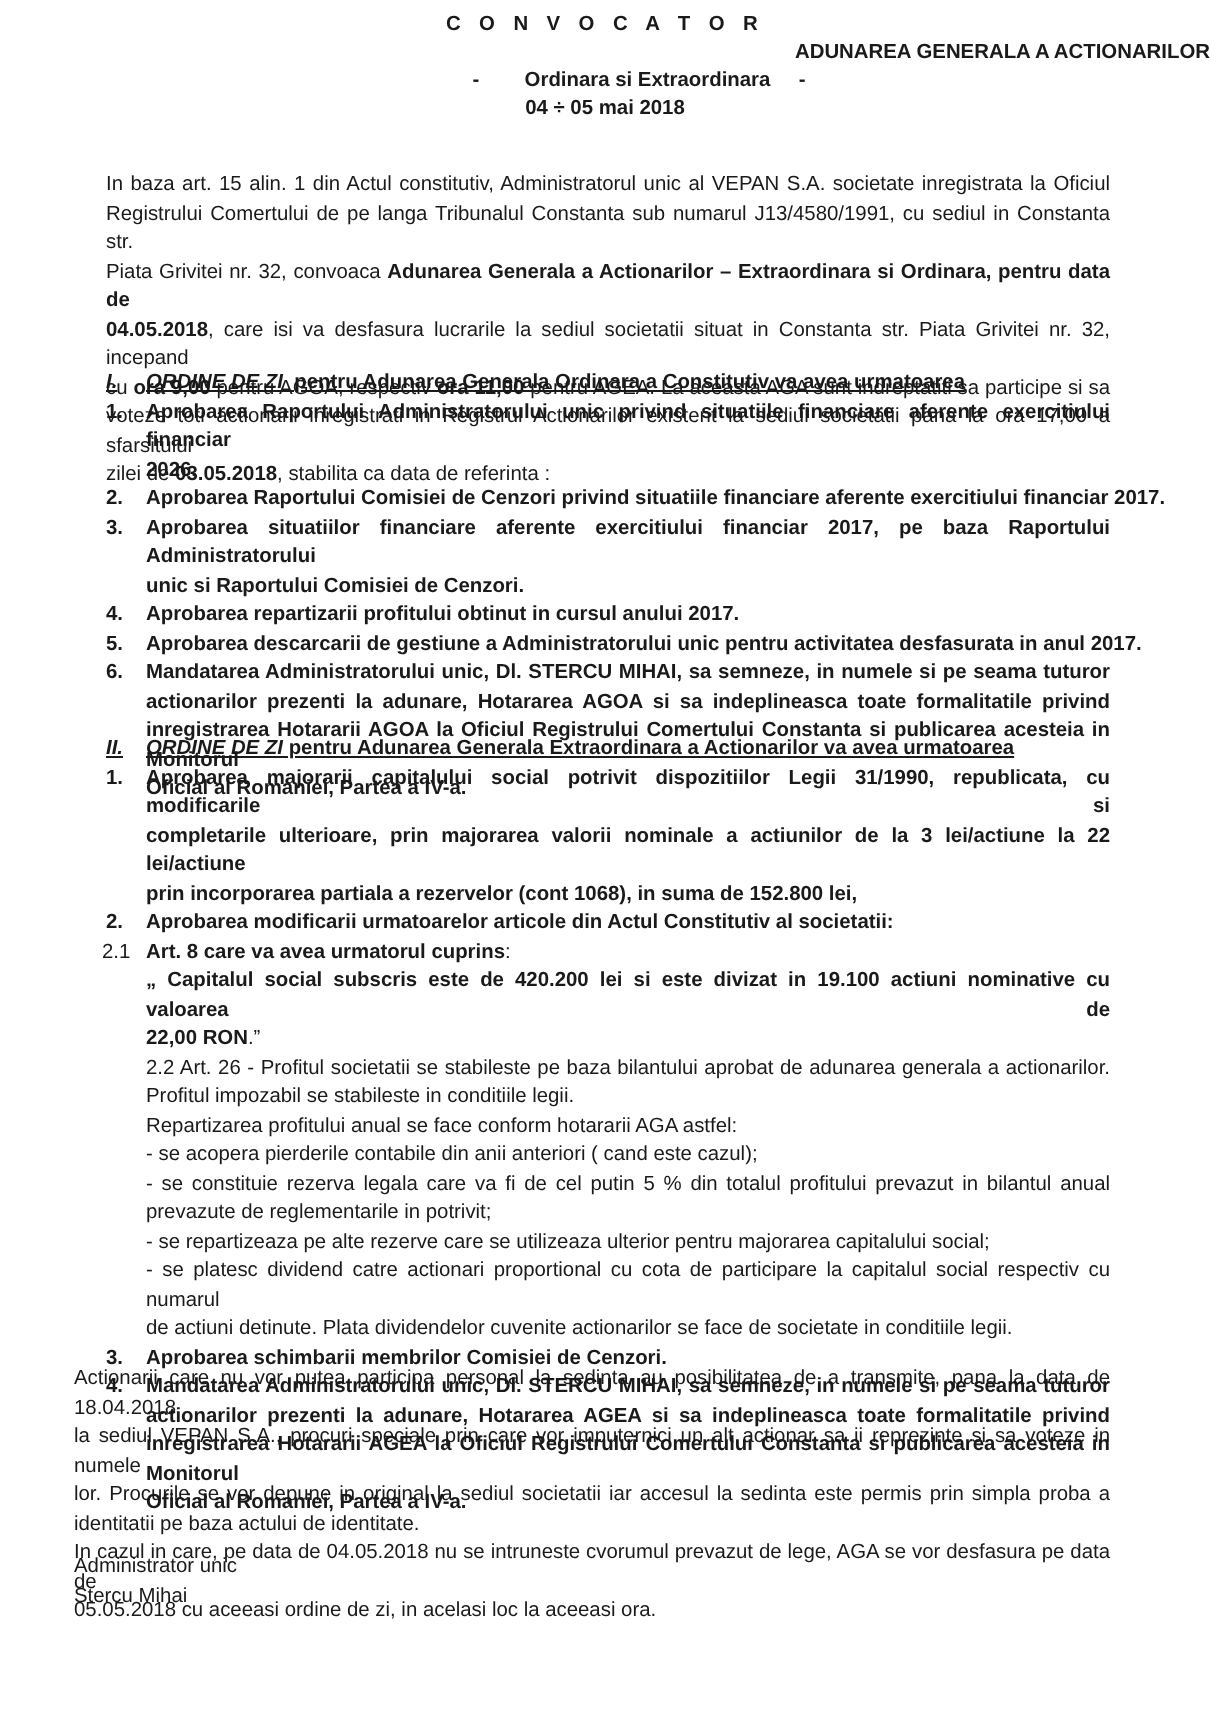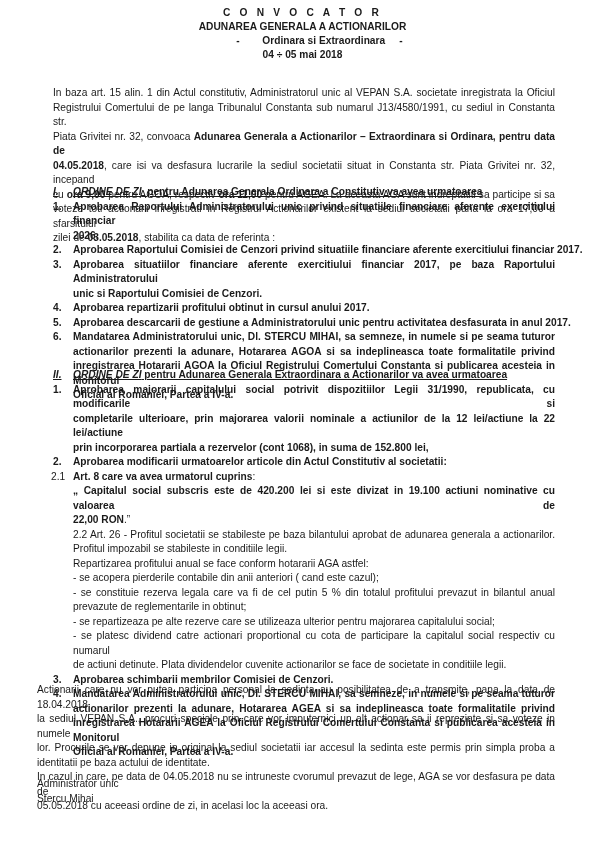--- a/index.html
+++ b/index.html
@@ -23,21 +23,21 @@
   .sub { position:relative; padding-left:20px; }
   .sub .num { position:absolute; left:-2px; top:0; }
   .sig { position:absolute; left:37px; top:777px; font-size:10.2px; line-height:14.5px; }
 </style>
 </head>
 <body>
 
 <div class="page">
 
   <div class="hdr" style="top:6px;"><span class="spaced">C O N V O C A T O R</span></div>
-  <div class="hdr" style="top:20px;">ADUNAREA GENERALA A ACTIONARILOR</div>
+  <div class="hdr" style="top:20px;text-align:right;">ADUNAREA GENERALA A ACTIONARILOR</div>
   <div class="hdr" style="top:34px; white-space:pre;padding-left:17px;">-        Ordinara si Extraordinara     -</div>
   <div class="hdr" style="top:48px;">04 ÷ 05 mai 2018</div>
 
   <div class="blk" style="top:86px;">
     <span class="j">In baza art. 15 alin. 1 din Actul constitutiv, Administratorul unic al VEPAN S.A. societate inregistrata la Oficiul</span>
     <span class="j">Registrului Comertului de pe langa Tribunalul Constanta sub numarul J13/4580/1991, cu sediul in Constanta str.</span>
     <span class="j"><span>Piata Grivitei nr. 32, convoaca </span><b>Adunarea Generala a Actionarilor – Extraordinara si Ordinara, pentru data de</b></span>
     <span class="j"><b>04.05.2018</b><span>, care isi va desfasura lucrarile la sediul societatii situat in Constanta str. Piata Grivitei nr. 32, incepand</span></span>
     <span class="j"><span>cu </span><b>ora 9,00</b><span> pentru AGOA, respectiv </span><b>ora 11,00</b><span> pentru AGEA. La aceasta AGA sunt indreptatiti sa participe si sa</span></span>
     <span class="j">voteze toti actionarii inregistrati in Registrul Actionarilor existent la sediul societatii pana la ora 17,00 a sfarsitului</span>
@@ -84,40 +84,40 @@
 
   <div class="blk" style="top:368px;">
     <div class="item">
       <span class="num sec"><i>II.</i></span>
       <span class="sec"><i>ORDINE DE ZI</i><span style="white-space:pre;"> pentru Adunarea Generala Extraordinara a Actionarilor va avea urmatoarea</span></span>
     </div>
 
     <div class="item b">
       <span class="num">1.</span>
       <span class="j">Aprobarea majorarii capitalului social potrivit dispozitiilor Legii 31/1990, republicata, cu modificarile si</span>
-      <span class="j">completarile ulterioare, prin majorarea valorii nominale a actiunilor de la 12 lei/actiune la 22 lei/actiune</span>
+      <span class="j">completarile ulterioare, prin majorarea valorii nominale a actiunilor de la 3 lei/actiune la 22 lei/actiune</span>
       <span class="line">prin incorporarea partiala a rezervelor  (cont 1068), in suma de 152.800 lei,</span>
     </div>
     <div class="item b">
       <span class="num">2.</span>
       <span class="line">Aprobarea modificarii urmatoarelor articole din Actul Constitutiv al societatii:</span>
     </div>
     <div class="sub">
       <span class="num">2.1</span>
       <b>Art. 8 care va avea urmatorul cuprins</b><span>:</span>
       <b class="j">„ Capitalul social subscris este de  420.200 lei si  este divizat in 19.100 actiuni nominative cu valoarea de</b>
       <span class="line"><b>22,00 RON</b><span>.”</span></span>
     </div>
     <div class="ind" id="s22">
         <span class="j" style="display: block;">2.2 Art. 26 - Profitul societatii se stabileste pe baza bilantului aprobat de adunarea generala a actionarilor.</span>
         <span class="line" style="display: block;">Profitul impozabil se stabileste in conditiile legii.</span>
         <span class="line" style="display: block;">Repartizarea profitului anual se face conform hotararii AGA astfel:</span>
         <span class="line" style="display: block;">- se acopera pierderile contabile din anii anteriori ( cand este cazul);</span>
         <span class="j" style="display: block;">- se constituie rezerva legala care va fi de cel putin 5 % din totalul profitului prevazut in bilantul anual</span>
-        <span class="line" style="display: block;">prevazute de reglementarile in obtinut;</span>
+        <span class="line" style="display: block;">prevazute de reglementarile in potrivit;</span>
         <span class="line" style="display: block;">- se repartizeaza  pe alte rezerve care se utilizeaza ulterior pentru majorarea capitalului social;</span>
         <span class="j" style="display: block;">- se platesc dividend catre actionari proportional cu cota de participare la capitalul social respectiv cu numarul</span>
         <span class="line" style="display: block;">de actiuni detinute. Plata dividendelor cuvenite actionarilor se face de societate in conditiile legii.</span>
       </div>
     <div class="item b">
       <span class="num">3.</span>
       <span class="line">Aprobarea schimbarii membrilor Comisiei de Cenzori.</span>
     </div>
     <div class="item b">
       <span class="num">4.</span>

